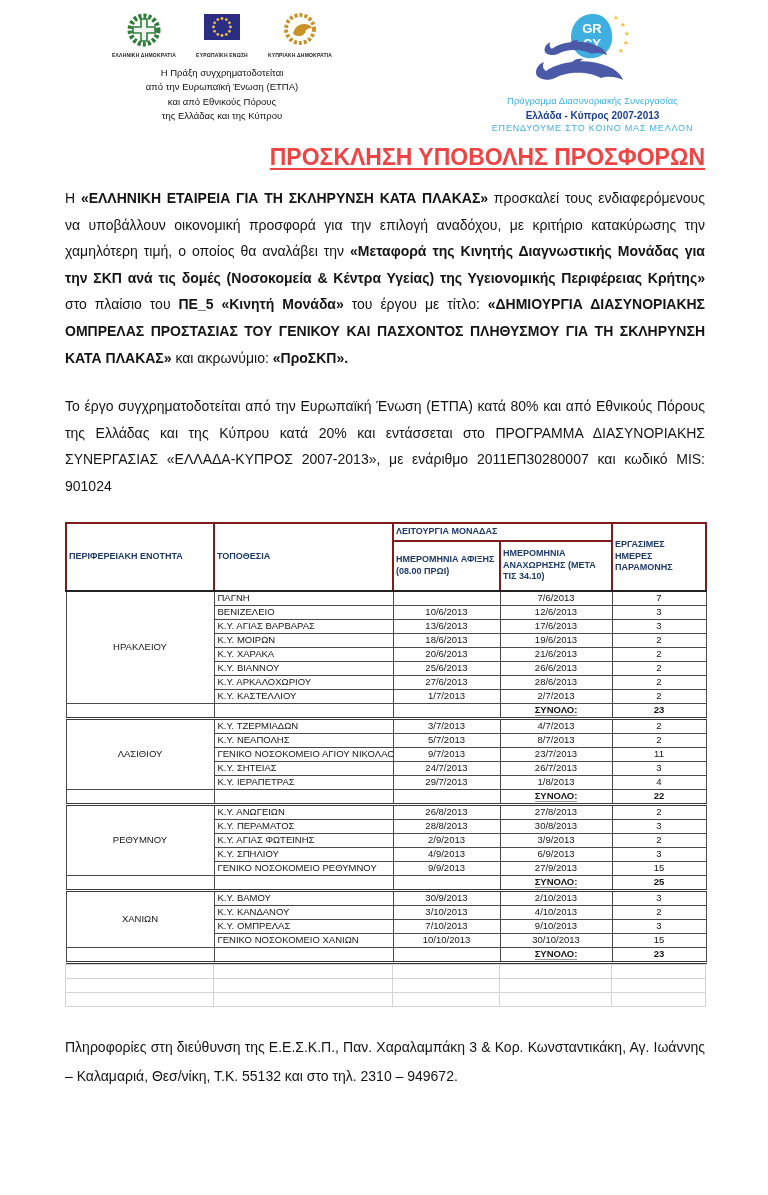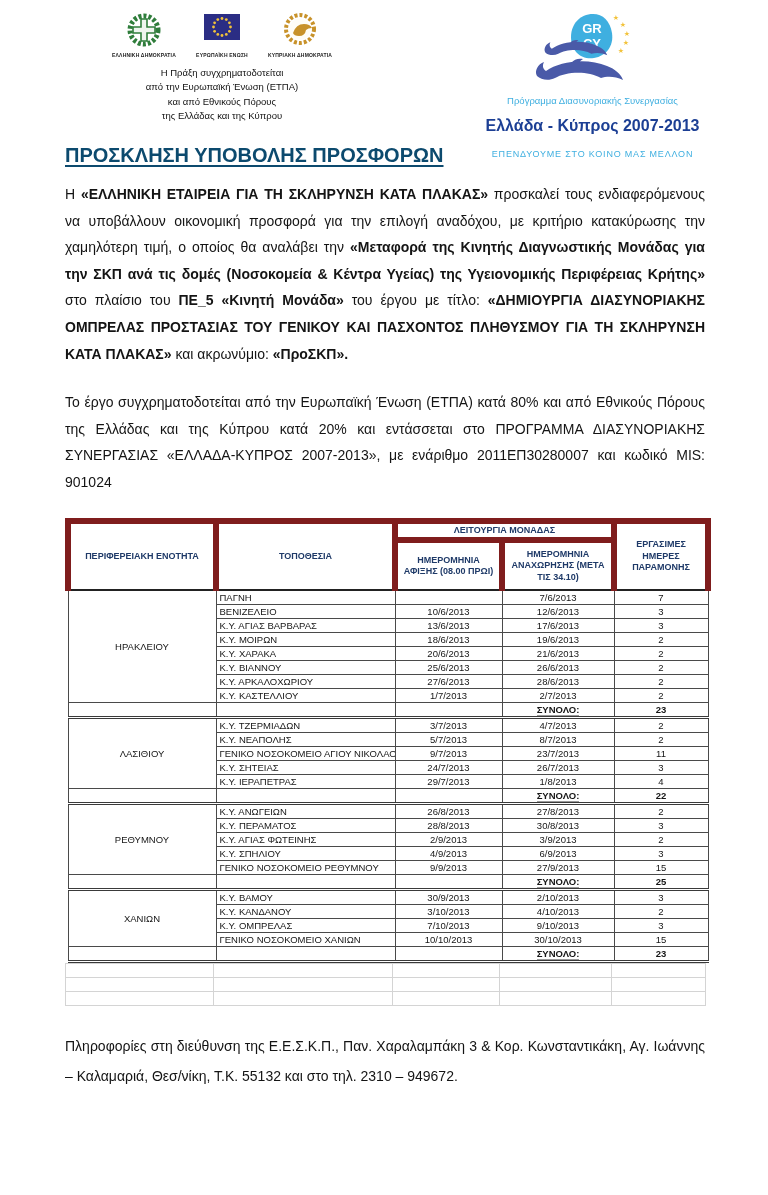--- a/index.html
+++ b/index.html
@@ -11,39 +11,39 @@
   }
   
   .hdr{display:flex;justify-content:space-between;align-items:flex-start;height:128px;}
   .hdr-left{margin-left:42px;width:230px;text-align:center;}
   .logo-row{display:flex;justify-content:center;align-items:flex-end;gap:14px;}
   .logo{margin:0;display:flex;flex-direction:column;align-items:center;width:64px;}
   .logo figcaption{font-size:5px;font-weight:700;color:#222;margin-top:2px;letter-spacing:.2px;white-space:nowrap;}
   .cofund{font-size:9.5px;font-weight:400;color:#111;line-height:1.5;margin:8px 0 0;white-space:pre-line;}
   .hdr-right{width:225px;text-align:center;padding-top:2px;}
   .prog1{font-size:9.5px;color:var(--lblue);margin-top:1px;}
-  .prog2{font-size:16px;font-weight:700;color:var(--dblue);margin-top:11px;}
-  .prog3{font-size:9px;color:var(--lblue);letter-spacing:.8px;margin-top:14px;}
+  .prog2{font-size:10px;font-weight:700;color:var(--dblue);margin-top:4px;}
+  .prog3{font-size:9px;color:var(--lblue);letter-spacing:.8px;margin-top:2px;}
   
   .title{
-    text-align:left;font-size:20px;font-weight:700;color:#0c4a6e;
+    text-align:right;font-size:23px;font-weight:700;color:#ef4444;
     text-decoration:underline;text-underline-offset:3px;margin:6px 0 14px;
   }
   .body{font-size:14px;line-height:1.9;margin:0 0 22px;}
   .just{text-align:justify;}
   .b{font-weight:700;}
   sup{font-size:9px;}
   .lead-table{margin:30px 0 12px;}
   .doclink{color:var(--link);text-decoration:underline;}
   .info{line-height:2.1;margin-top:26px;}
   
   table.sched{width:640px;table-layout:fixed;border-collapse:collapse;border:1.5px solid #2a2a2a;margin-top:4px;}
   table.sched th{
     color:var(--navy);font-weight:700;font-size:9px;line-height:1.3;
-    border:6px solid #7f1d1d;padding:1px 2px;text-align:center;vertical-align:middle;
+    border:2px solid #7f1d1d;padding:1px 2px;text-align:left;vertical-align:middle;
   }
   table.sched thead tr:first-child{height:18px;}
   table.sched thead tr:last-child{height:50px;}
   table.sched thead tr:last-child th,
   table.sched thead th[rowspan]{border-bottom:2px solid #222;}
   table.sched td{
     border:1px solid #4a4a4a;font-size:9.5px;height:13px;line-height:1.1;
     padding:0 3px;vertical-align:middle;color:#151515;
   }
   td.loc{text-align:left;white-space:nowrap;overflow:hidden;}

